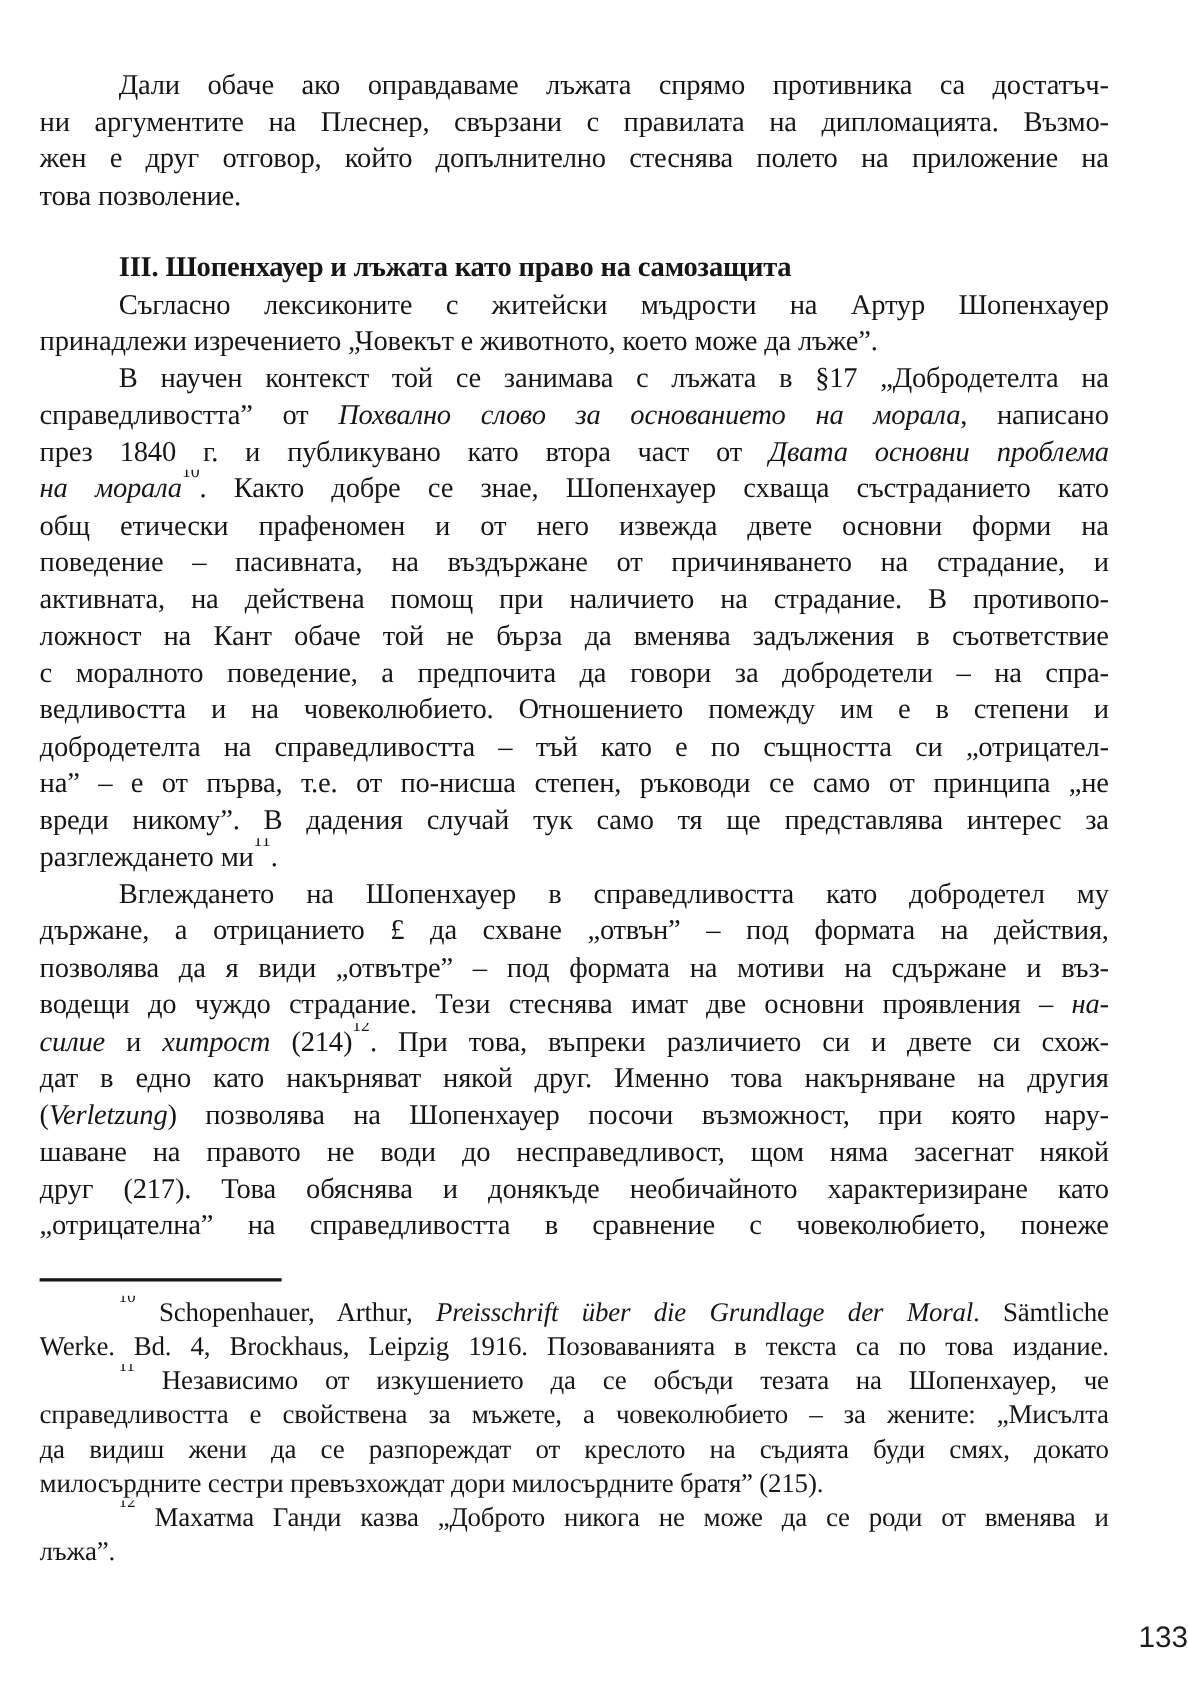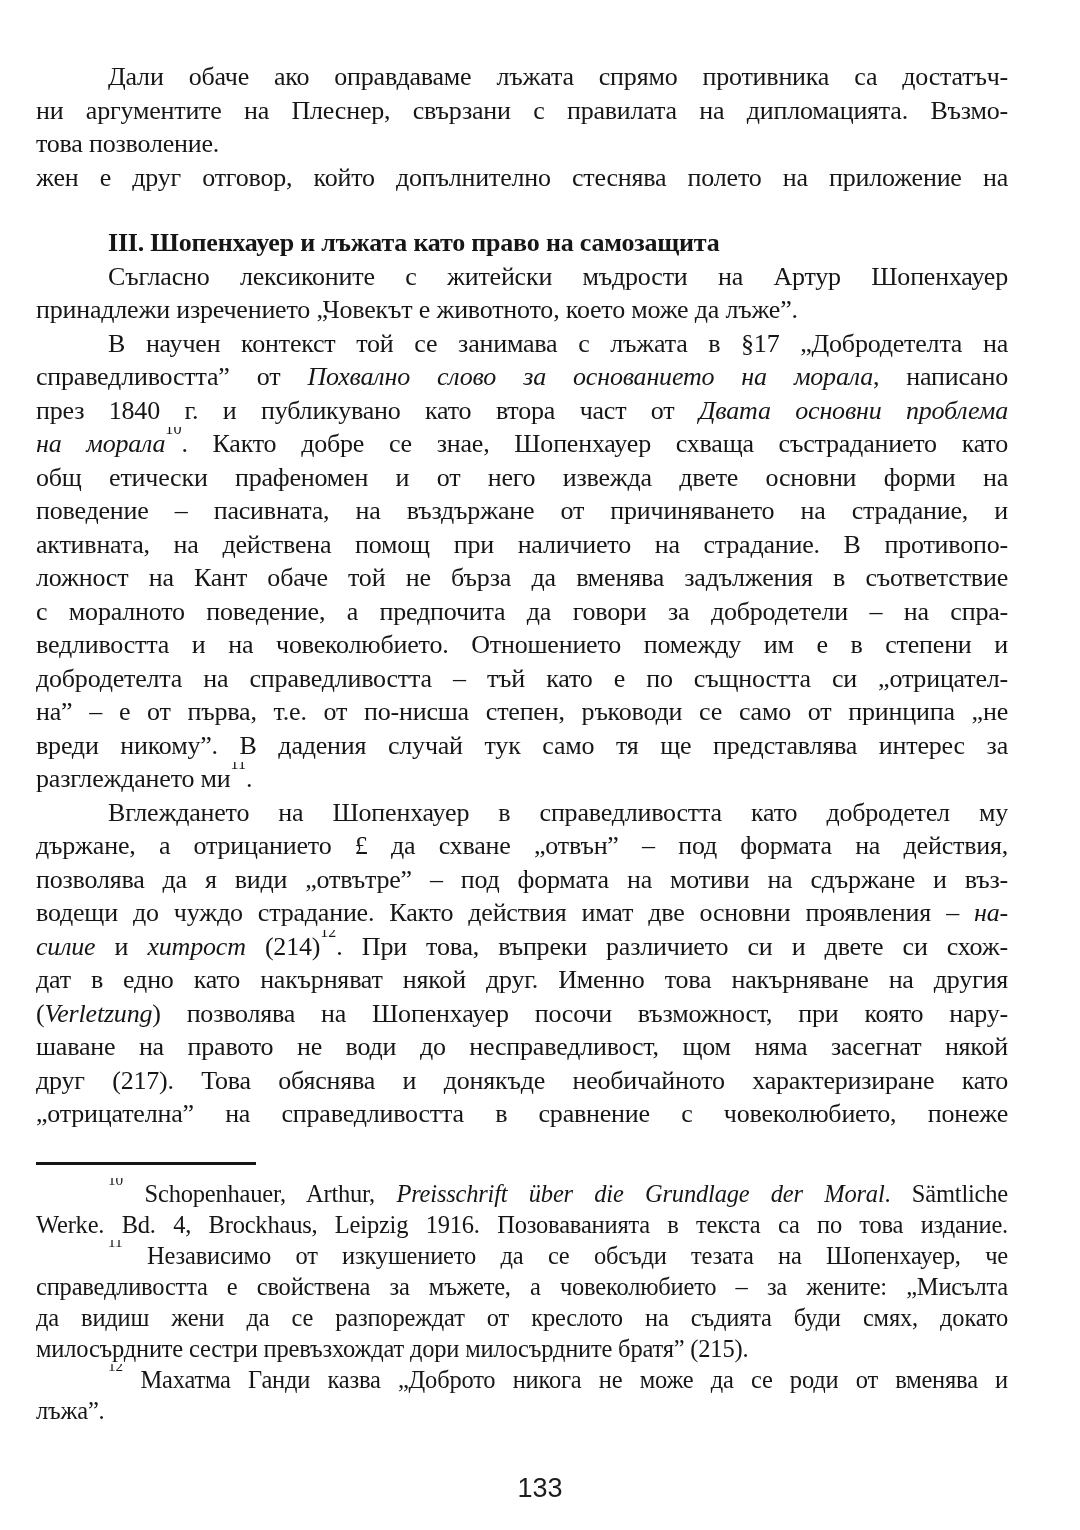--- a/index.html
+++ b/index.html
@@ -50,36 +50,36 @@
     margin-top:13px;
     font-size:24.5px;
     line-height:31px;
     letter-spacing:-0.2px;
   }
   .footnotes .line{height:31px;}
   .page-number{
     position:absolute;
     left:0;right:0;
     bottom:26px;
-    text-align:center;
+    text-align:right;
     font-family:"Liberation Sans","DejaVu Sans",sans-serif;
     font-size:27px;
     color:#1c1c1c;
   }
 </style>
 </head>
 <body>
 
 <div class="page">
   <main class="body-text">
       <div class="para">
         <div class="line indent"><span>Дали обаче ако оправдаваме лъжата спрямо противника са достатъч-</span></div>
         <div class="line"><span>ни аргументите на Плеснер, свързани с правилата на дипломацията. Възмо-</span></div>
+        <div class="line"><span>жен е друг отговор, който допълнително стеснява полето на приложение на</span></div>
         <div class="line end"><span>това позволение.</span></div>
-        <div class="line"><span>жен е друг отговор, който допълнително стеснява полето на приложение на</span></div>
       </div>
       <div class="heading">
         <div class="line indent end"><span>III. Шопенхауер и лъжата като право на самозащита</span></div>
       </div>
       <div class="para">
         <div class="line indent"><span>Съгласно лексиконите с житейски мъдрости на Артур Шопенхауер</span></div>
         <div class="line end"><span>принадлежи изречението „Човекът е животното, което може да лъже”.</span></div>
       </div>
       <div class="para">
         <div class="line indent"><span>В научен контекст той се занимава с лъжата в §17 „Добродетелта на</span></div>
@@ -94,21 +94,21 @@
         <div class="line"><span>ведливостта и на човеколюбието. Отношението помежду им е в степени и</span></div>
         <div class="line"><span>добродетелта на справедливостта – тъй като е по същността си „отрицател-</span></div>
         <div class="line"><span>на” – е от първа, т.е. от по-нисша степен, ръководи се само от принципа „не</span></div>
         <div class="line"><span>вреди никому”. В дадения случай тук само тя ще представлява интерес за</span></div>
         <div class="line end"><span>разглеждането ми</span><sup>11</sup><span>.</span></div>
       </div>
       <div class="para">
         <div class="line indent"><span>Вглеждането на Шопенхауер в справедливостта като добродетел му</span></div>
         <div class="line"><span>държане, а отрицанието £ да схване „отвън” – под формата на действия,</span></div>
         <div class="line"><span>позволява да я види „отвътре” – под формата на мотиви на сдържане и въз-</span></div>
-        <div class="line"><span>водещи до чуждо страдание. Както действия имат две основни проявления – </span><span class="it">на-</span></div>
+        <div class="line"><span>водещи до чуждо страдание. Тези стеснява имат две основни проявления – </span><span class="it">на-</span></div>
         <div class="line"><span class="it">силие</span><span> и </span><span class="it">хитрост</span><span> (214)</span><sup>12</sup><span>. При това, въпреки различието си и двете си схож-</span></div>
         <div class="line"><span>дат в едно като накърняват някой друг. Именно това накърняване на другия</span></div>
         <div class="line"><span>(</span><span class="it">Verletzung</span><span>) позволява на Шопенхауер посочи възможност, при която нару-</span></div>
         <div class="line"><span>шаване на правото не води до несправедливост, щом няма засегнат някой</span></div>
         <div class="line"><span>друг (217). Това обяснява и донякъде необичайното характеризиране като</span></div>
         <div class="line"><span>„отрицателна” на справедливостта в сравнение с човеколюбието, понеже</span></div>
       </div>
     </main>
   <div class="fn-rule"></div>
   <section class="footnotes">

